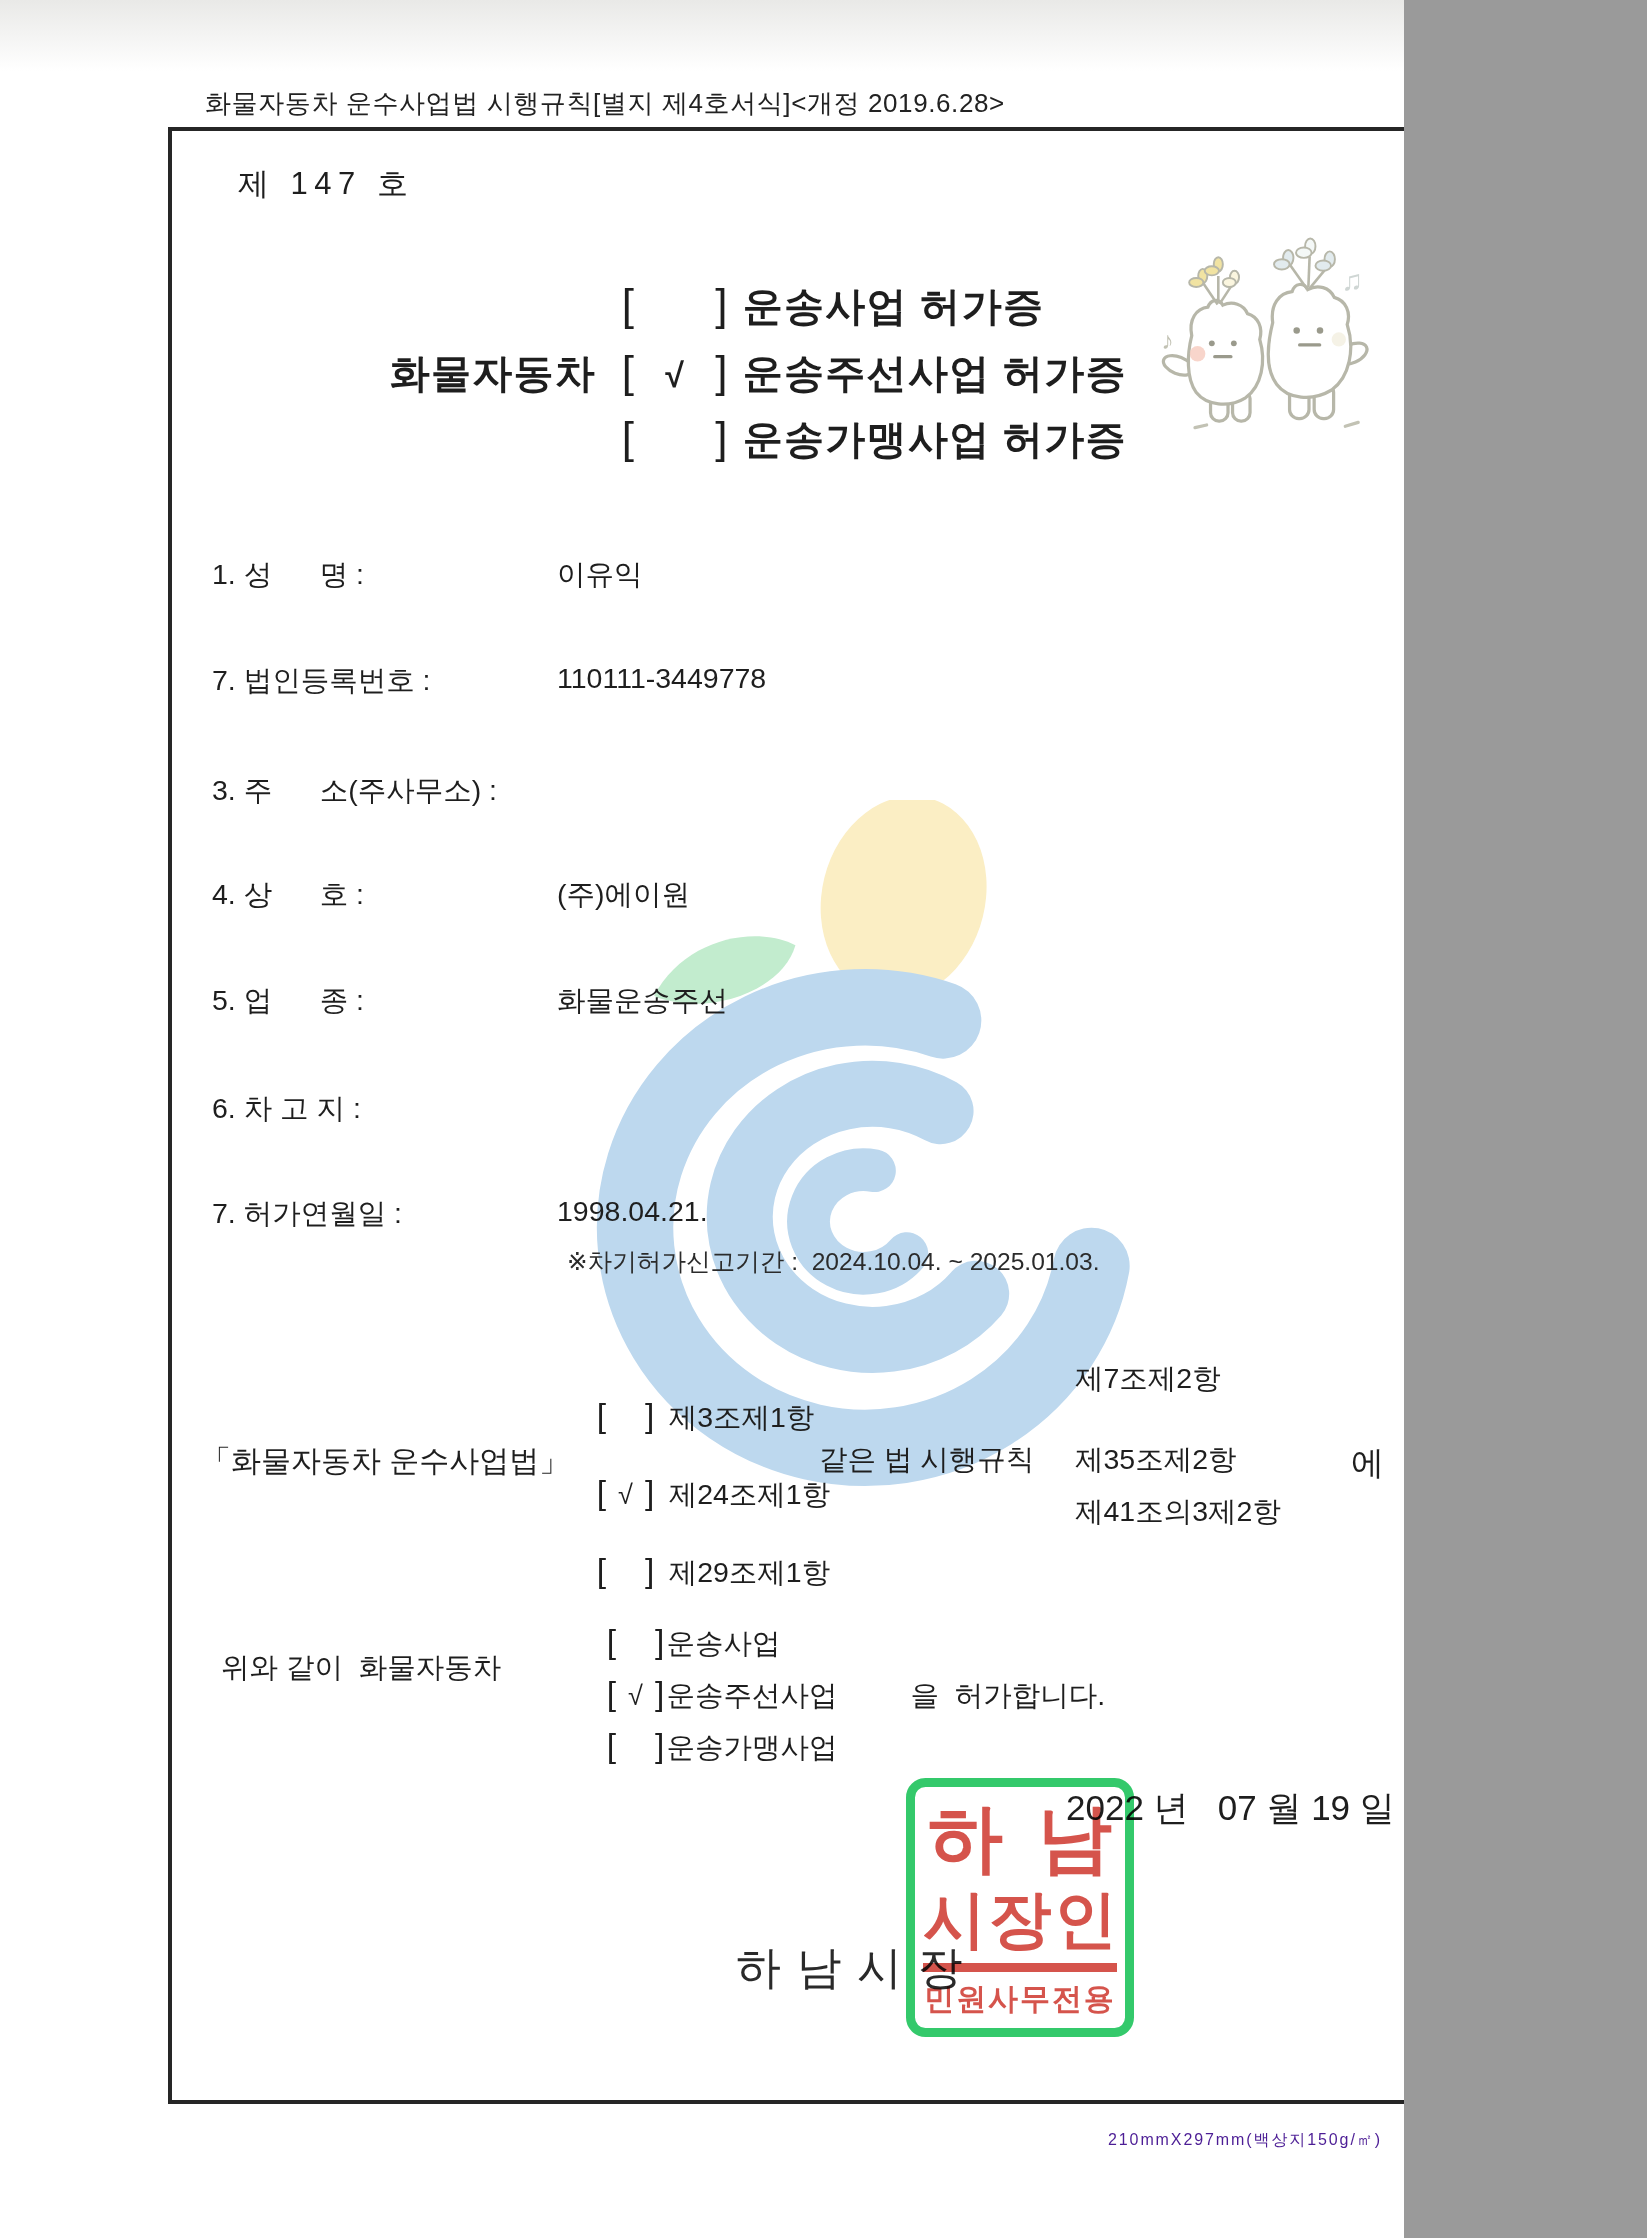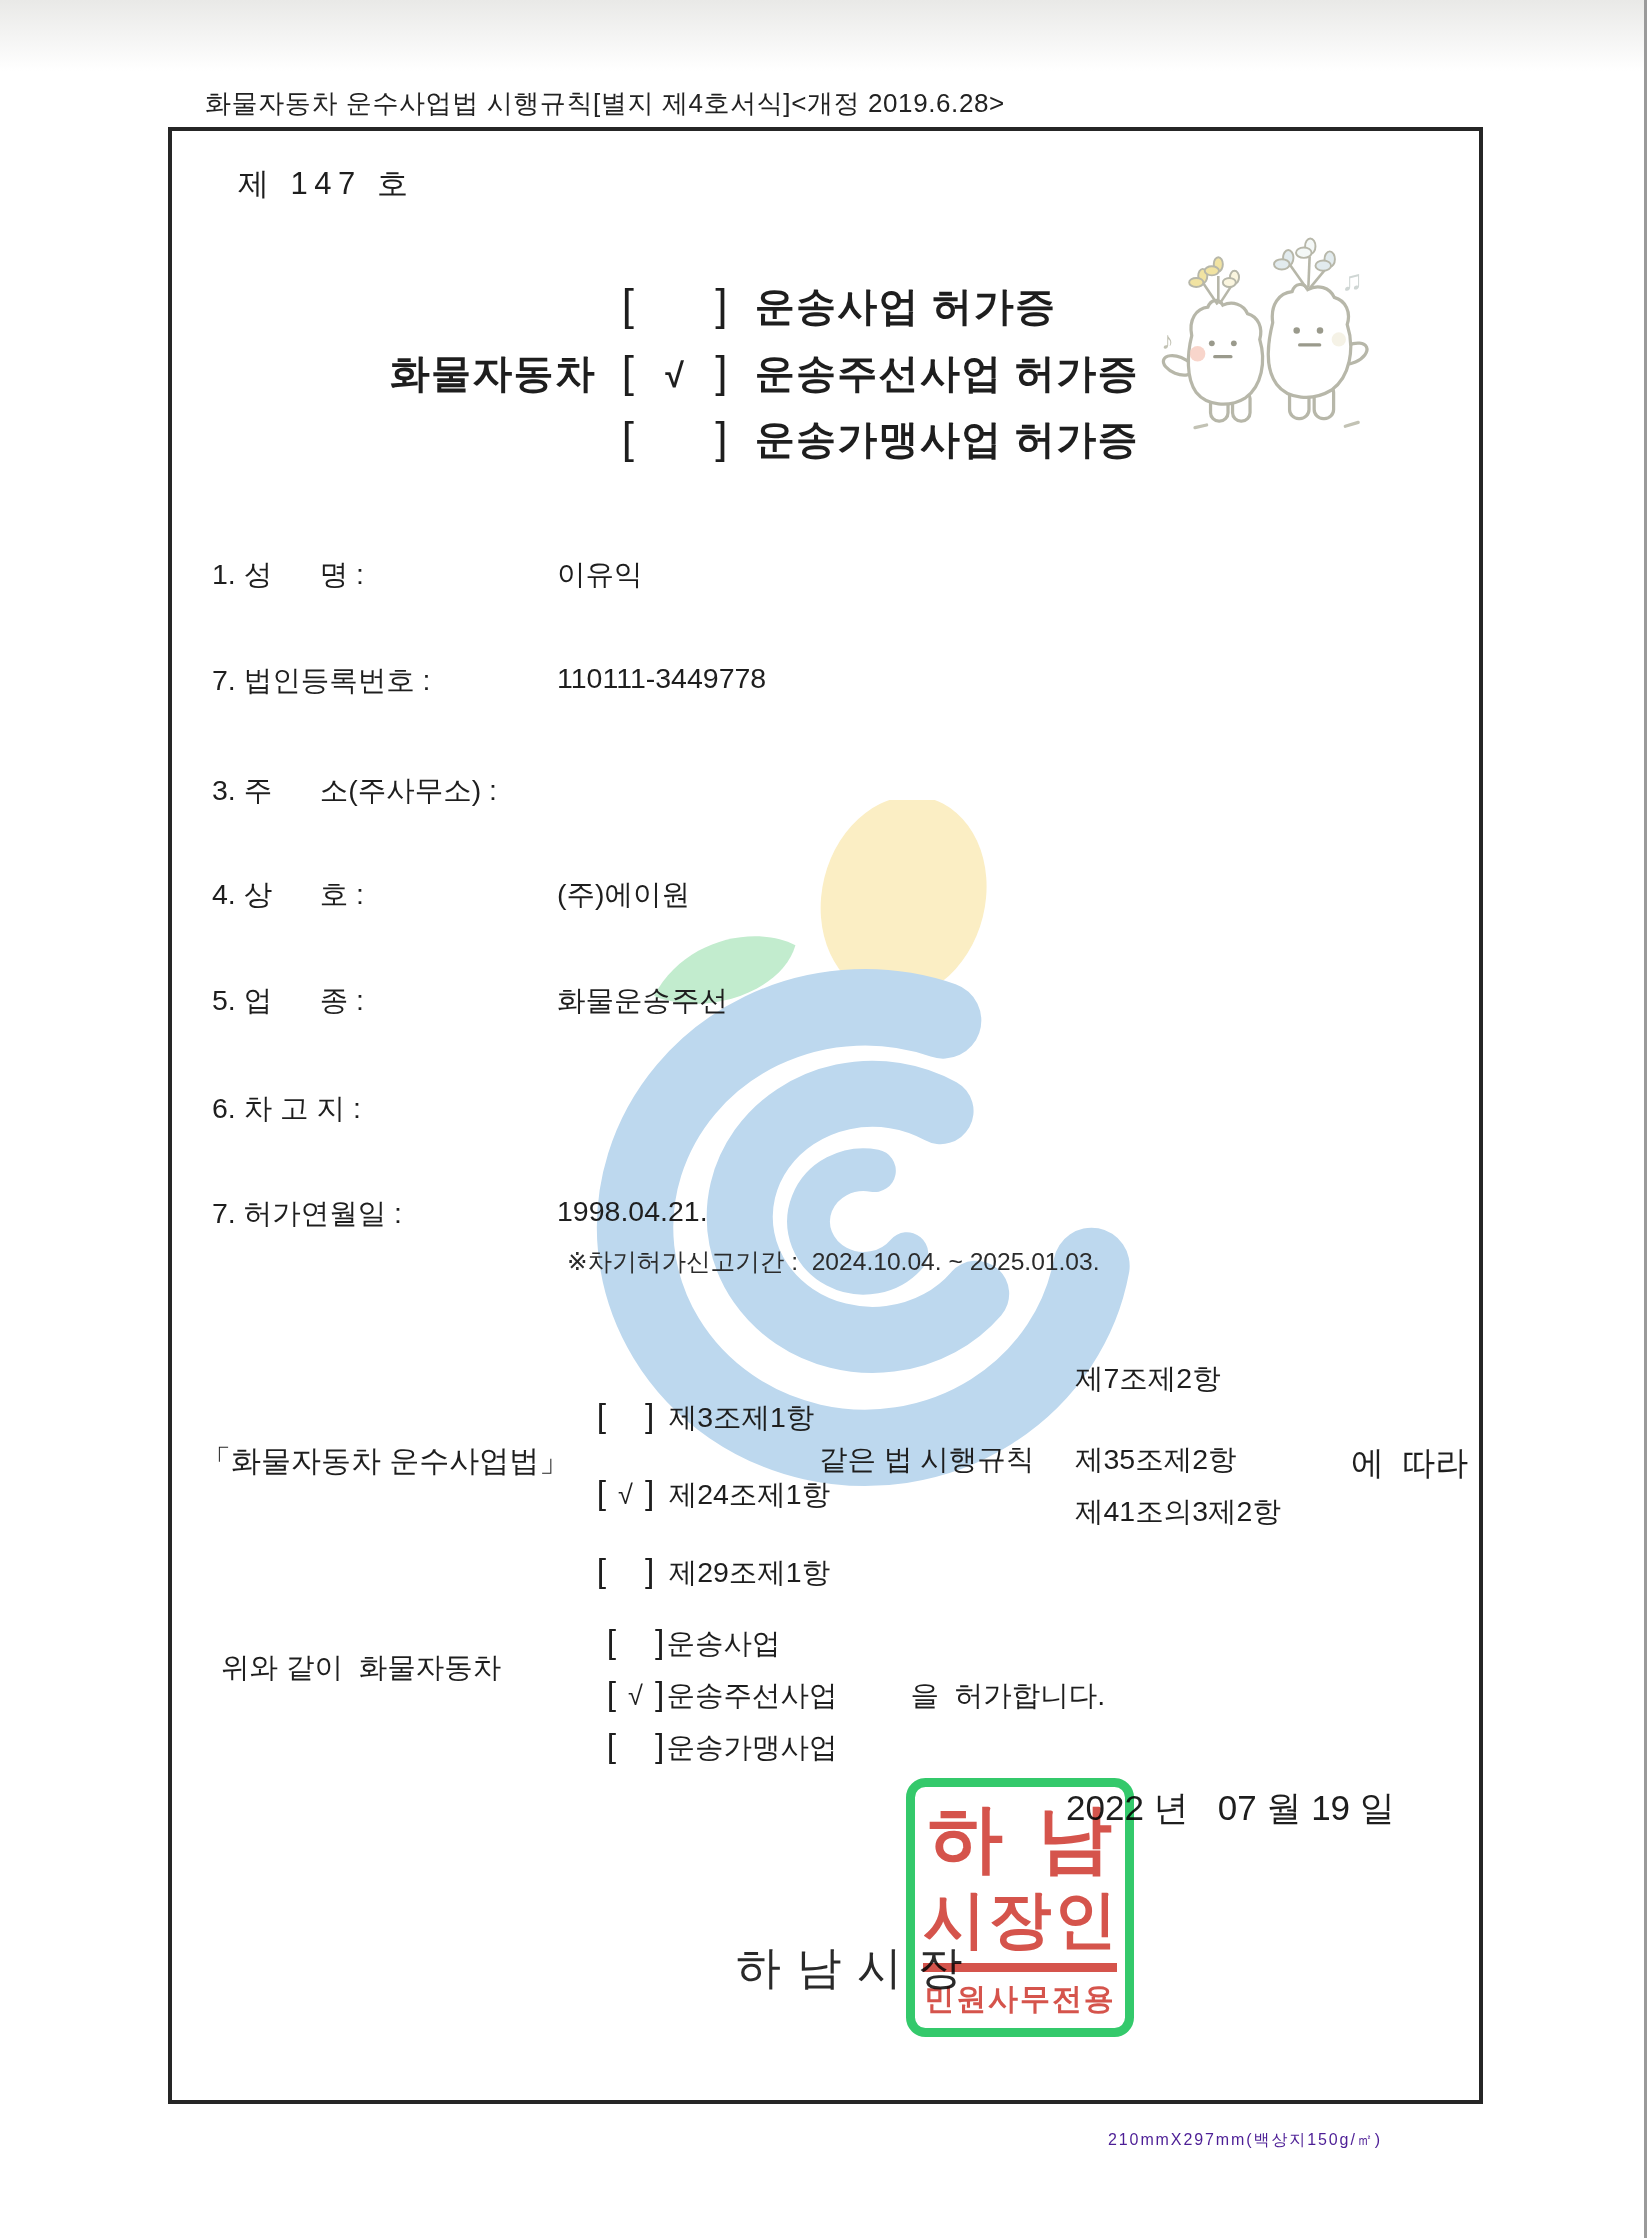--- a/index.html
+++ b/index.html
@@ -1,33 +1,33 @@
 <!DOCTYPE html>
 <html style="font-size:10.4px"><head>
 <meta charset="utf-8">
 <style>
   html,body{margin:0;padding:0;background:#9a9a9a;}
-  .page{position:relative;width:1644px;height:2239px;background:#ffffff;overflow:hidden;
+  .page{position:relative;width:1404px;height:2239px;background:#ffffff;overflow:hidden;
         font-family:"Liberation Sans","DejaVu Sans",sans-serif;color:#1e1e1e;}
   .t{position:absolute;white-space:pre;}
   .scan-shade{position:absolute;left:0;top:0;width:100%;height:71px;
         background:linear-gradient(#e9e9e7,rgba(255,255,255,0));pointer-events:none;}
   .form-ref{left:205px;top:86px;font-size:26px;letter-spacing:0.6px;color:#222;}
   .doc-border{position:absolute;left:168px;top:127px;width:1315px;height:1977px;
         border:4.5px solid #262626;box-sizing:border-box;}
   .doc-number{left:238px;top:163px;font-size:31px;letter-spacing:6.5px;}
   .watermark{position:absolute;left:570px;top:800px;z-index:0;}
   .mascot{position:absolute;left:1156px;top:219px;z-index:1;}
   .z{z-index:2;}
   
   .title-row{left:340px;font-size:40px;font-weight:bold;letter-spacing:1.3px;}
   .t-prefix{display:inline-block;width:232px;}
   .title-row .br{font-weight:400;font-size:44px;}
   .title-row .k{display:inline-block;width:80px;text-align:center;font-size:34px;font-weight:600;}
-  .title-row .t-label{margin-left:26px;}
+  .title-row .t-label{margin-left:14px;}
   
   .f{left:212px;font-size:28.5px;width:1296px;}
   .f-value{position:absolute;left:345px;white-space:pre;}
   .note{left:567px;top:1245px;font-size:24.6px;color:#2b2b2b;}
   
   .law-name{left:201px;top:1441px;font-size:30px;}
   .cbox{display:inline-flex;align-items:baseline;}
   .cbox .br{font-size:1.18em;font-weight:300;}
   .cbox .k{display:inline-block;width:39px;text-align:center;font-size:0.95em;}
   .legal-row{font-size:28.5px;}

